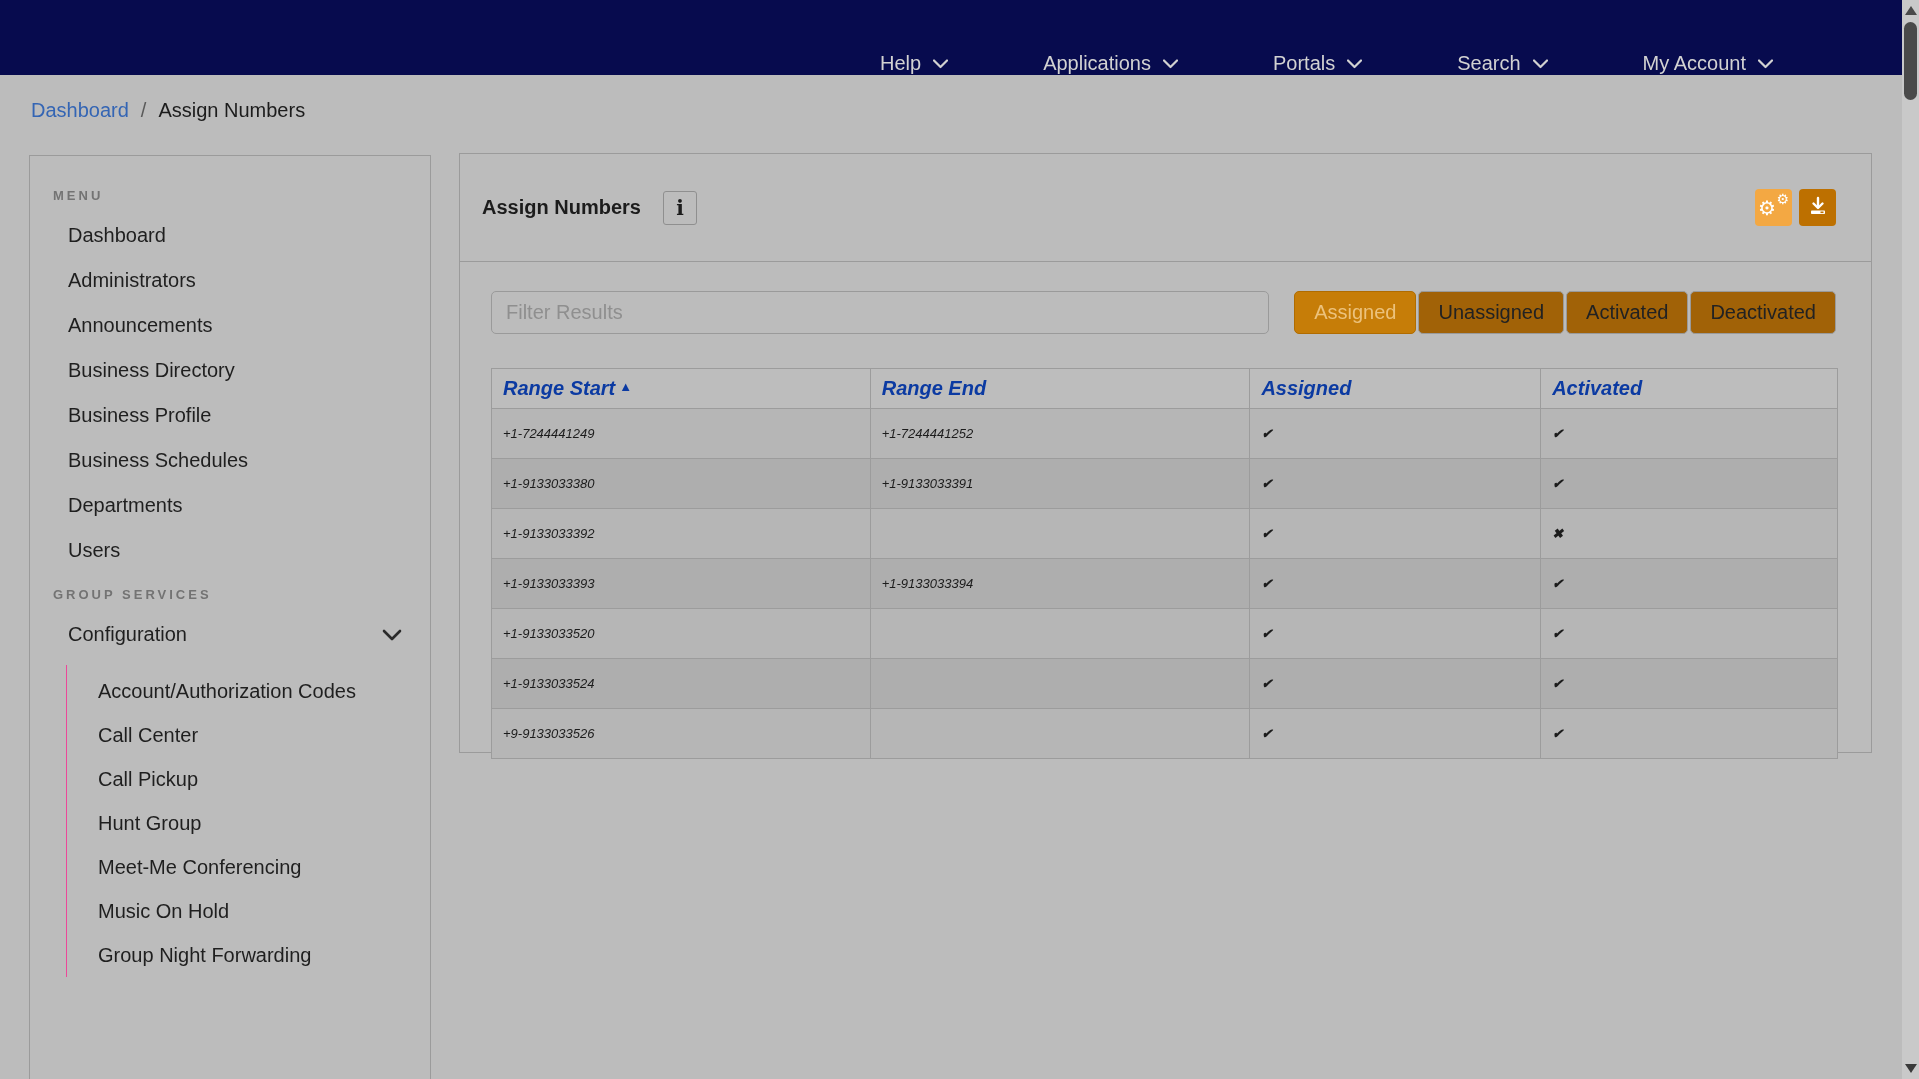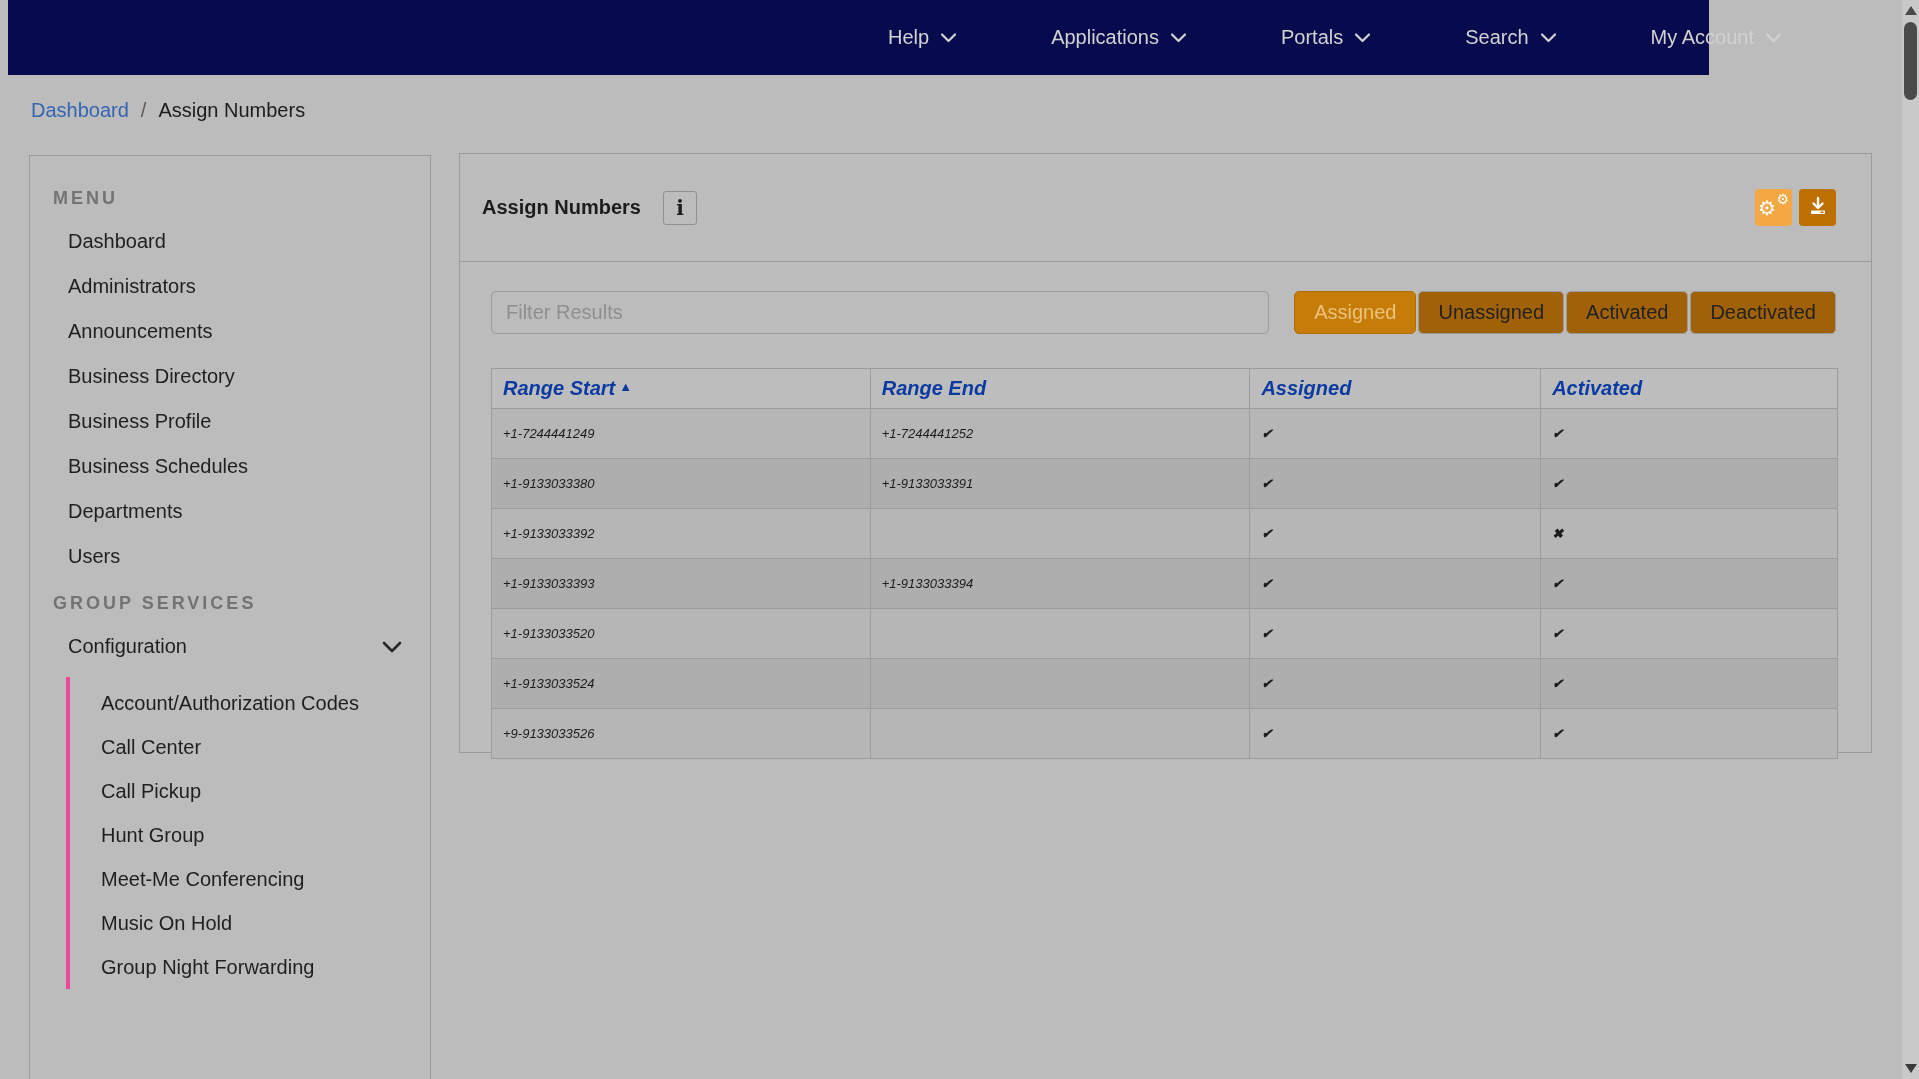--- a/index.html
+++ b/index.html
@@ -6,23 +6,23 @@
   html,body { width:1919px; height:1079px; overflow:hidden; }
   body {
     font-family:"Liberation Sans", sans-serif;
     background:#bcbcbc;
     position:relative;
     color:#1c1c1c;
   }
 
   
   .navbar {
-    position:absolute; left:8px; top:0; width:1701px; height:75px;
+    position:absolute; left:0; top:0; width:1919px; height:75px;
     background:#070b4e;
-    display:flex; align-items:center;
+    display:flex; align-items:flex-end;
     padding-left:880px; gap:95px;
   }
   .nav-item {
     display:flex; align-items:center; gap:12px;
     color:#d2d2d2; font-size:20px; cursor:pointer; white-space:nowrap;
   }
   .nav-item svg { display:block; }
 
   
   .breadcrumb {
@@ -34,31 +34,31 @@
   .breadcrumb .bc-cur  { color:#1c1c1c; }
 
   
   .sidebar {
     position:absolute; left:29px; top:155px; width:402px; height:950px;
     border:1px solid #9b9b9b; background:#bcbcbc;
     padding-top:18px;
   }
   .section-label {
     margin:14px 0 10px 23px;
-    font-size:18px; letter-spacing:3px; color:#737373; font-weight:bold;
+    font-size:13px; letter-spacing:3px; color:#737373; font-weight:bold;
   }
   .side-item {
     height:45px; display:flex; align-items:center;
     padding-left:38px; padding-right:28px;
     font-size:20px; color:#1f1f1f; cursor:pointer;
   }
   .side-item.expandable { justify-content:space-between; }
   .sub-list {
     margin-left:36px; margin-top:8px;
-    border-left:4px solid #ec4899;
+    border-left:1px solid #ec4899;
     padding-top:4px;
   }
   .sub-item {
     height:44px; display:flex; align-items:center;
     padding-left:31px; font-size:20px; color:#1f1f1f; cursor:pointer;
   }
 
   
   .panel {
     position:absolute; left:459px; top:153px; width:1413px; height:600px;

